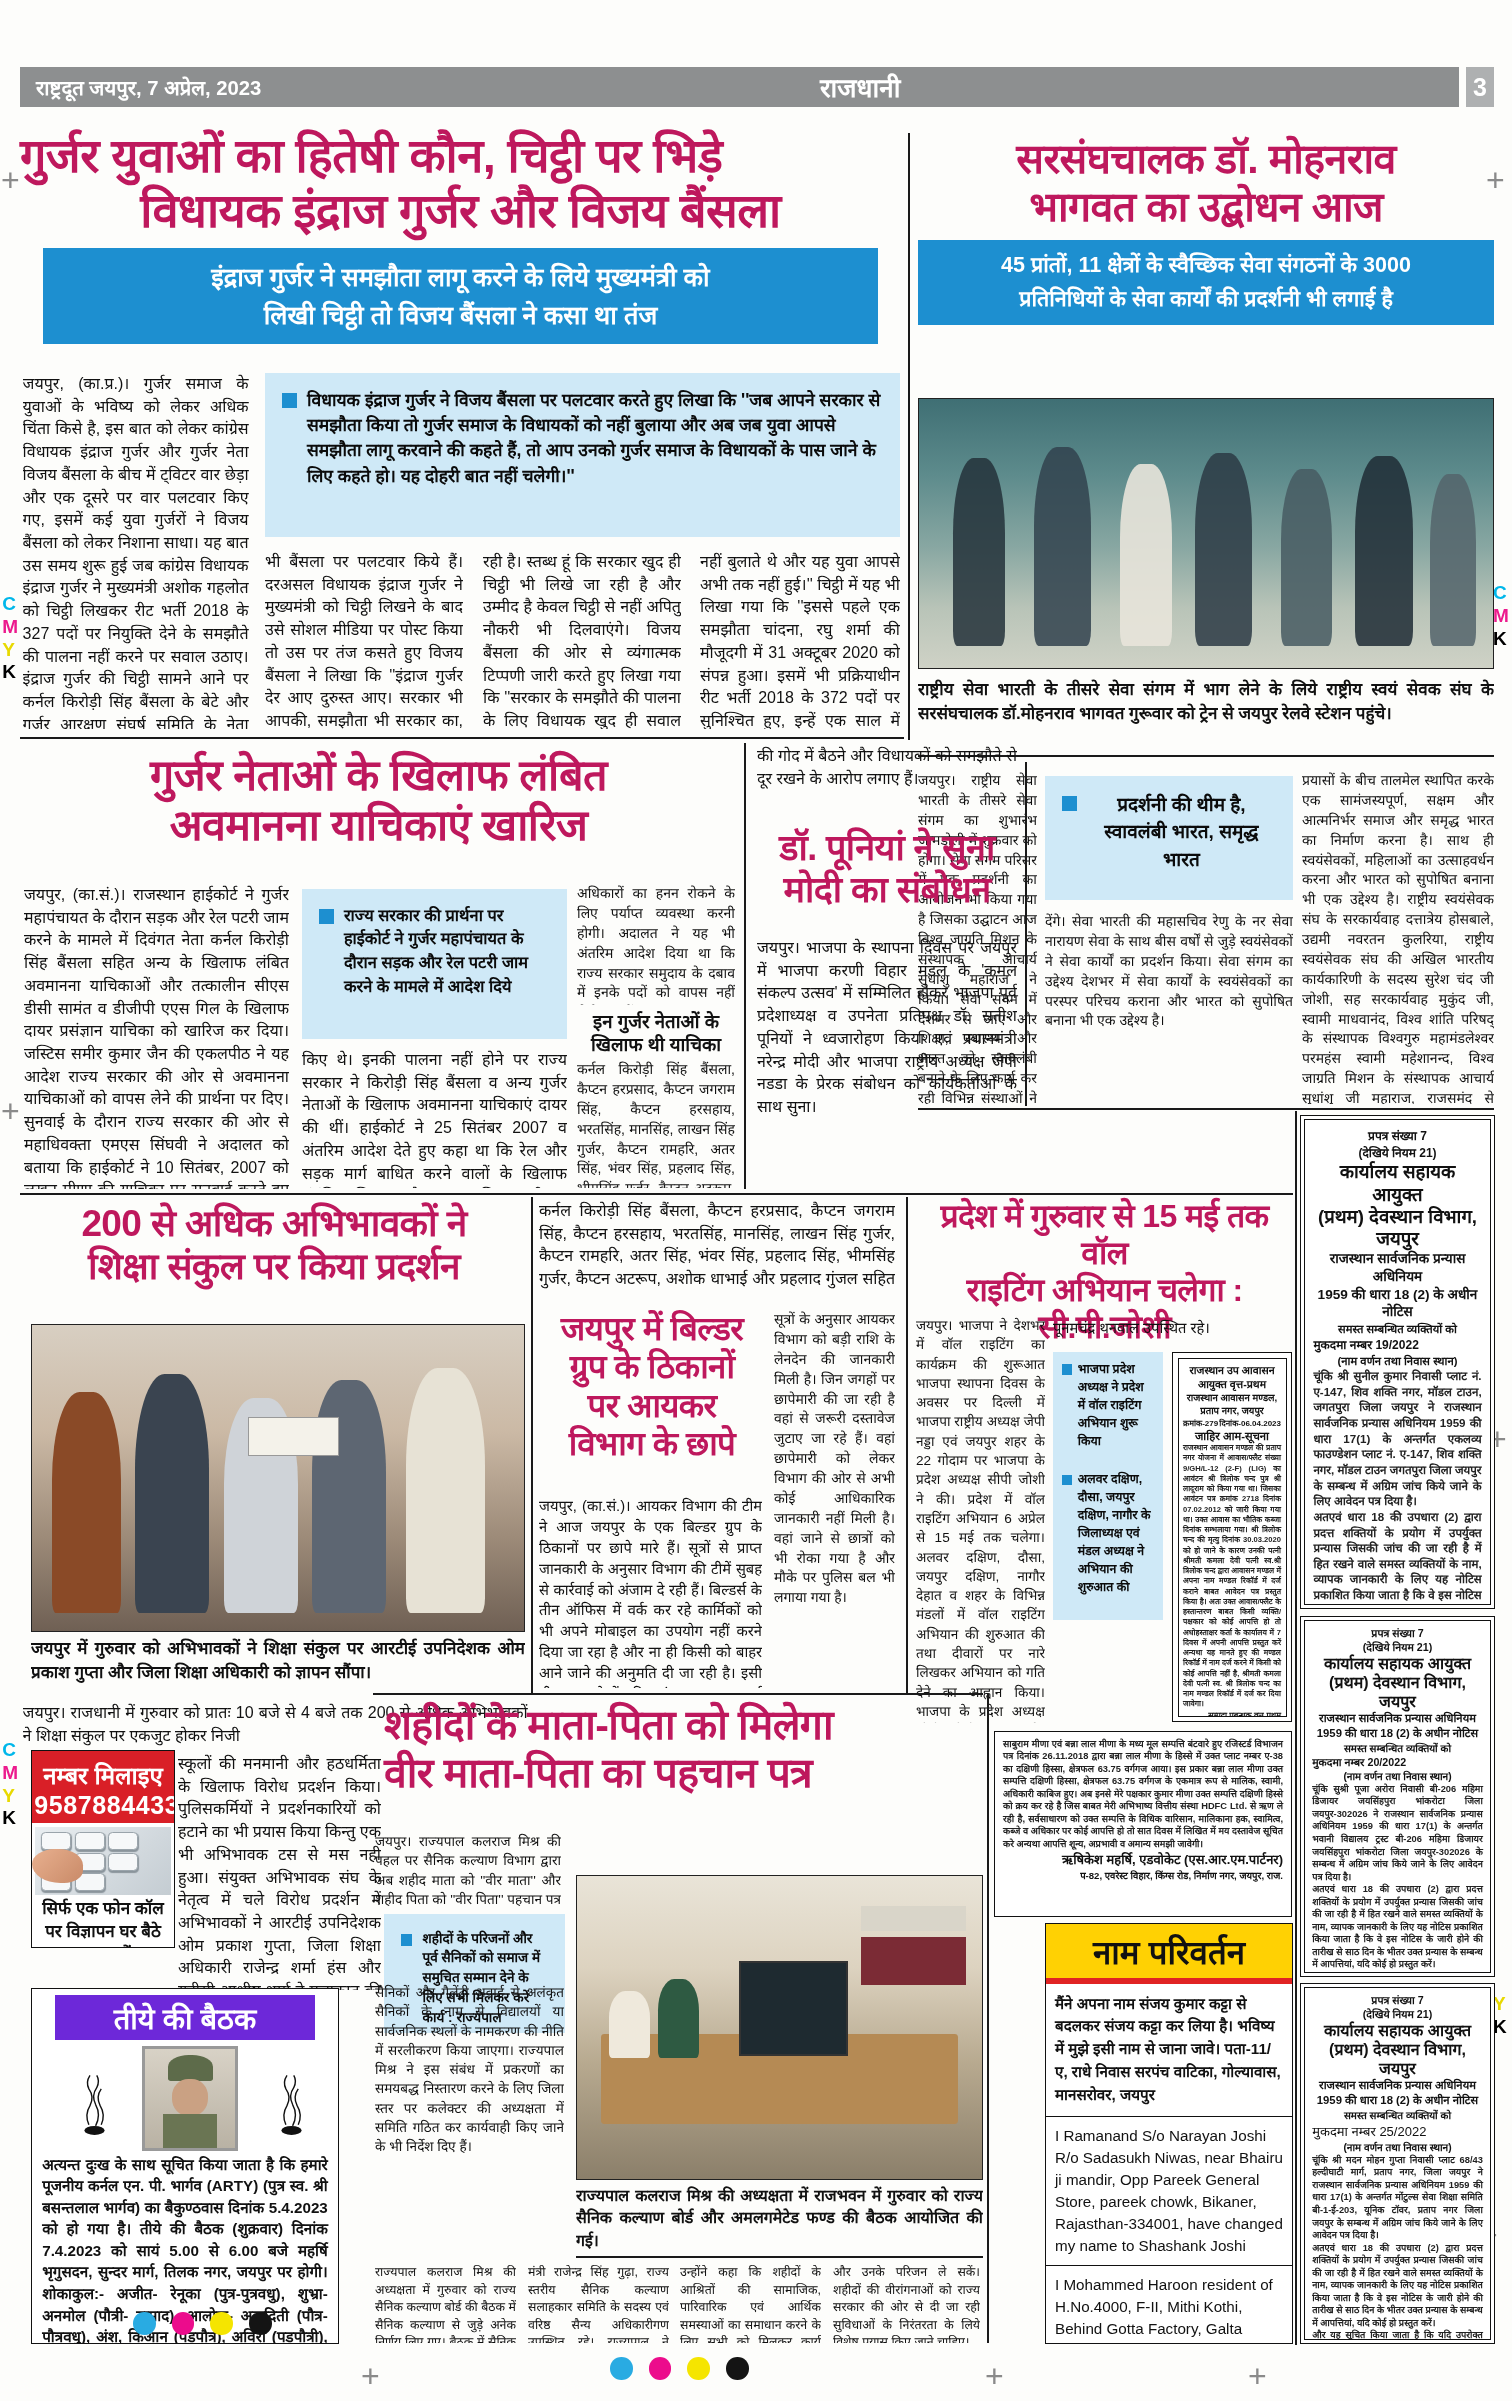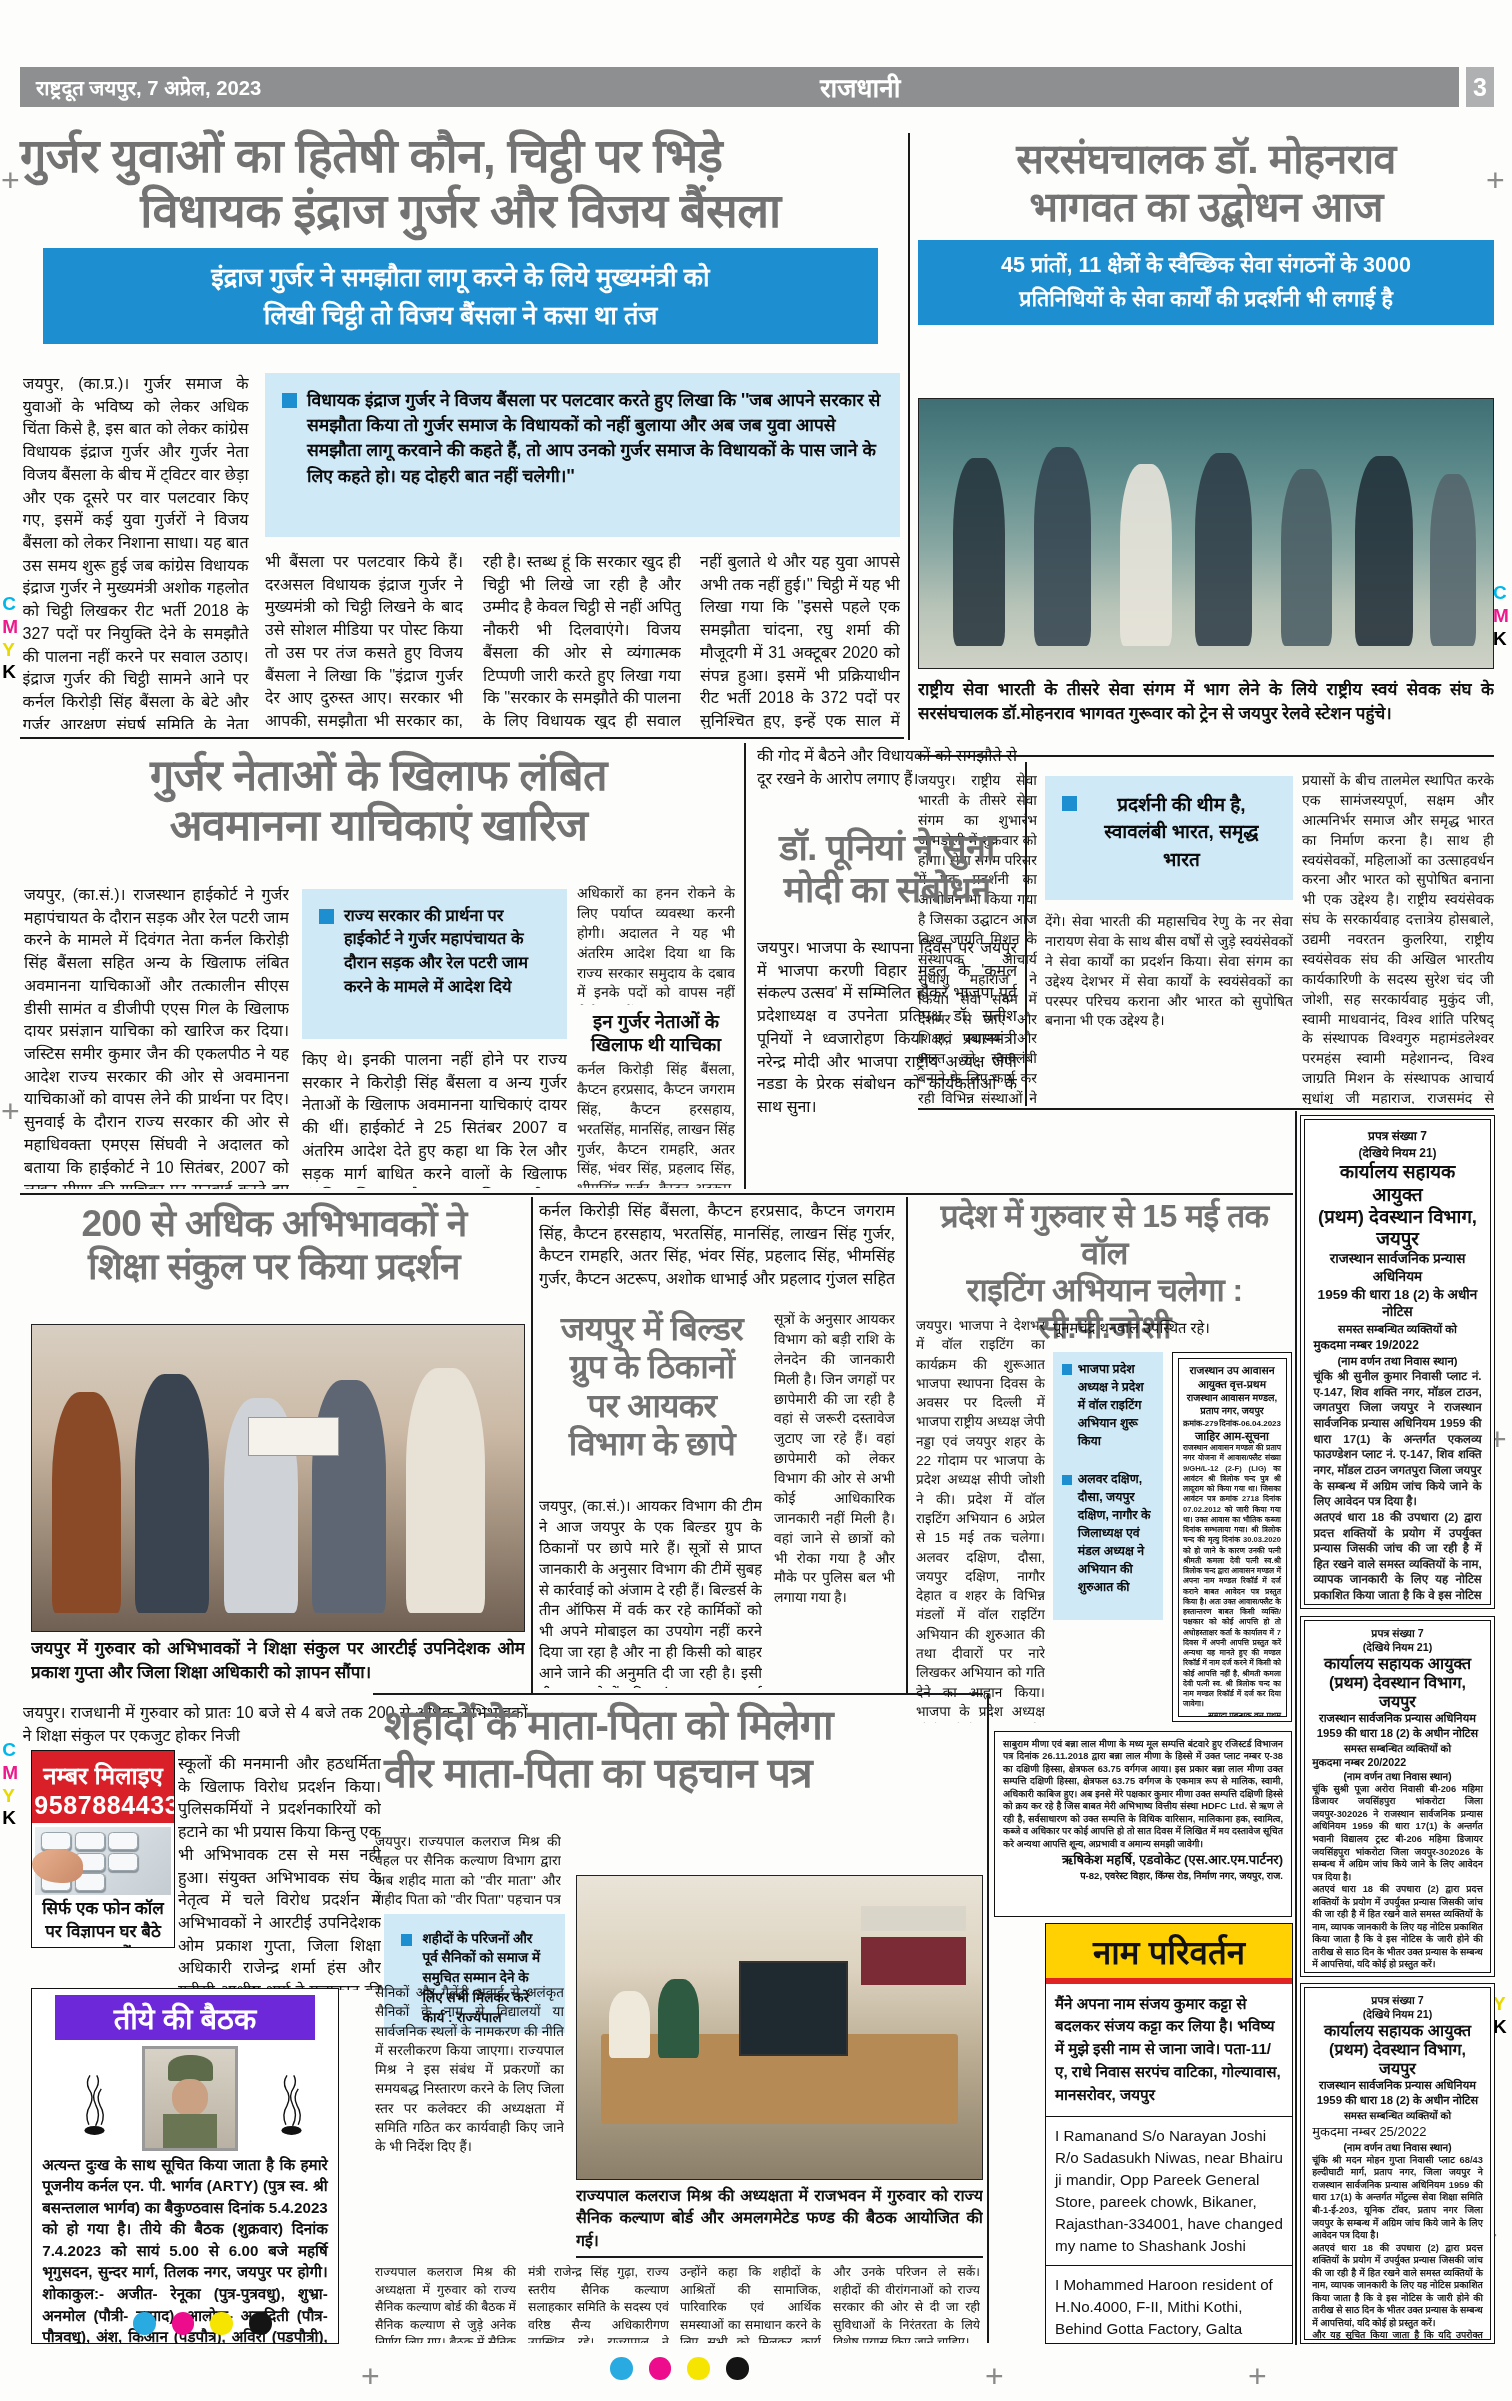--- a/index.html
+++ b/index.html
@@ -6,21 +6,21 @@
   .page{position:relative;width:1512px;height:2401px;background:#fdfdfb;margin:0 auto;
         font-family:"Liberation Sans",sans-serif;color:#111;overflow:hidden;}
   .abs{position:absolute;}
   
   .topbar{background:#8d8f90;color:#fff;display:flex;align-items:center;}
   .topbar .date{font-size:20.3px;font-weight:bold;padding-left:16px;}
   .topbar .section{font-size:26px;font-weight:bold;flex:1;text-align:center;}
   .pagenum{background:#aeb0b1;color:#fff;font-size:25px;font-weight:bold;
            display:flex;align-items:center;justify-content:center;}
   
-  .hl{font-weight:bold;color:#737373;line-height:1.16;letter-spacing:-0.6px;}
+  .hl{font-weight:bold;color:#be185d;line-height:1.16;letter-spacing:-0.6px;}
   .center{text-align:center;}
   .banner{background:#1d8fd0;color:#fff;font-weight:bold;text-align:center;
           display:flex;flex-direction:column;justify-content:center;}
   .qbox{background:#cfe9f7;display:flex;gap:10.2px;padding:14.7px 17px;box-sizing:border-box;}
   .qbox .sq{width:14.7px;height:14.7px;background:#1d8fd0;flex:0 0 auto;margin-top:5.6px;}
   .qtext{font-weight:bold;font-size:17.5px;line-height:1.45;color:#0b0b0b;}
   .body{font-size:16px;line-height:1.42;text-align:justify;overflow:hidden;}
   .cap{font-weight:bold;font-size:17px;line-height:1.4;text-align:justify;overflow:hidden;}
   .subhl{font-weight:bold;font-size:22.6px;line-height:1.25;text-align:center;}
   .photo{border:1.1px solid #222;box-sizing:border-box;}

